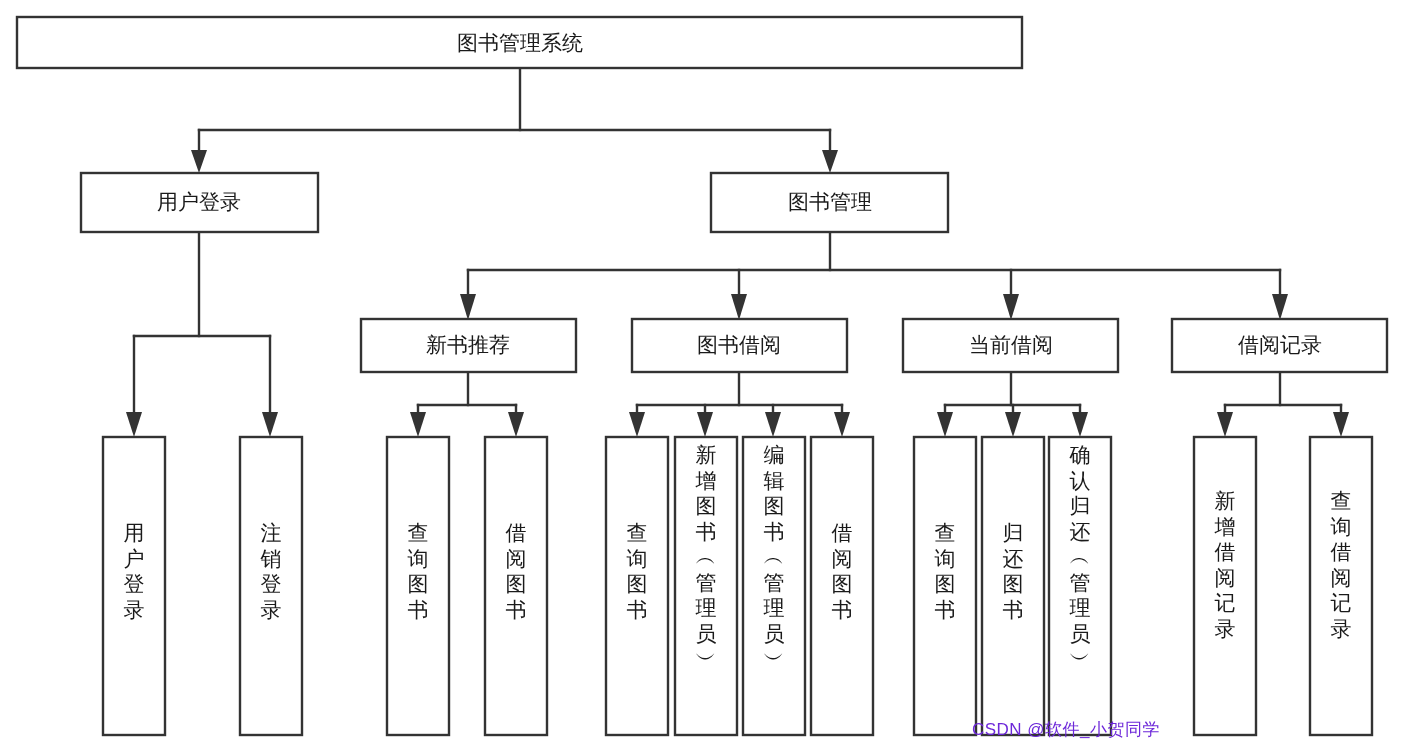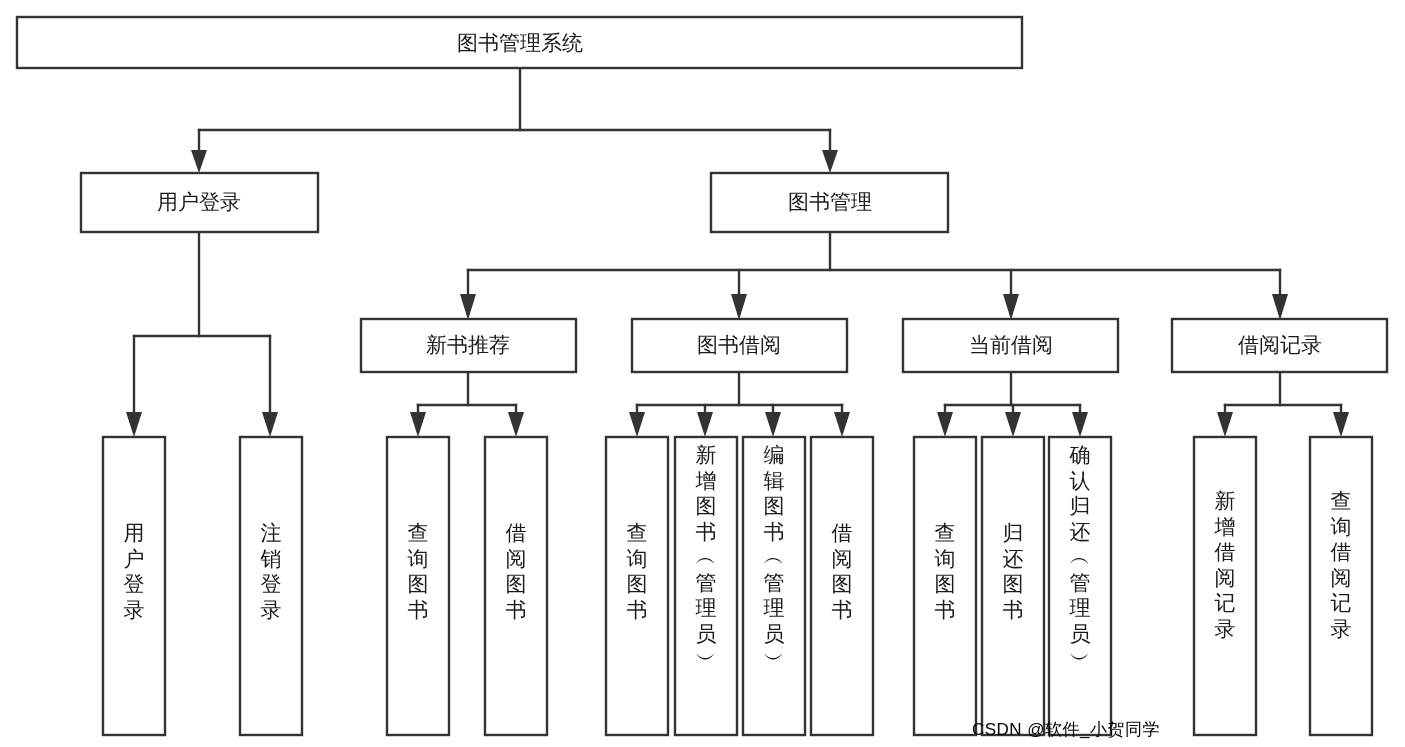--- a/index.html
+++ b/index.html
@@ -54,21 +54,21 @@
     font-family: "Liberation Sans", "DejaVu Sans", sans-serif;
     font-size: 21px;
     text-anchor: middle;
   }
   .watermark {
     position: absolute;
     right: 8px;
     bottom: 6px;
     font-family: "Liberation Sans", "DejaVu Sans", sans-serif;
     font-size: 17px;
-    color: #000000;
+    color: #6d28d9;
     letter-spacing: 0.5px;
     white-space: nowrap;
     user-select: none;
   }
 </style>
 </head>
 <body>
 
 <div id="diagram-root">
 

